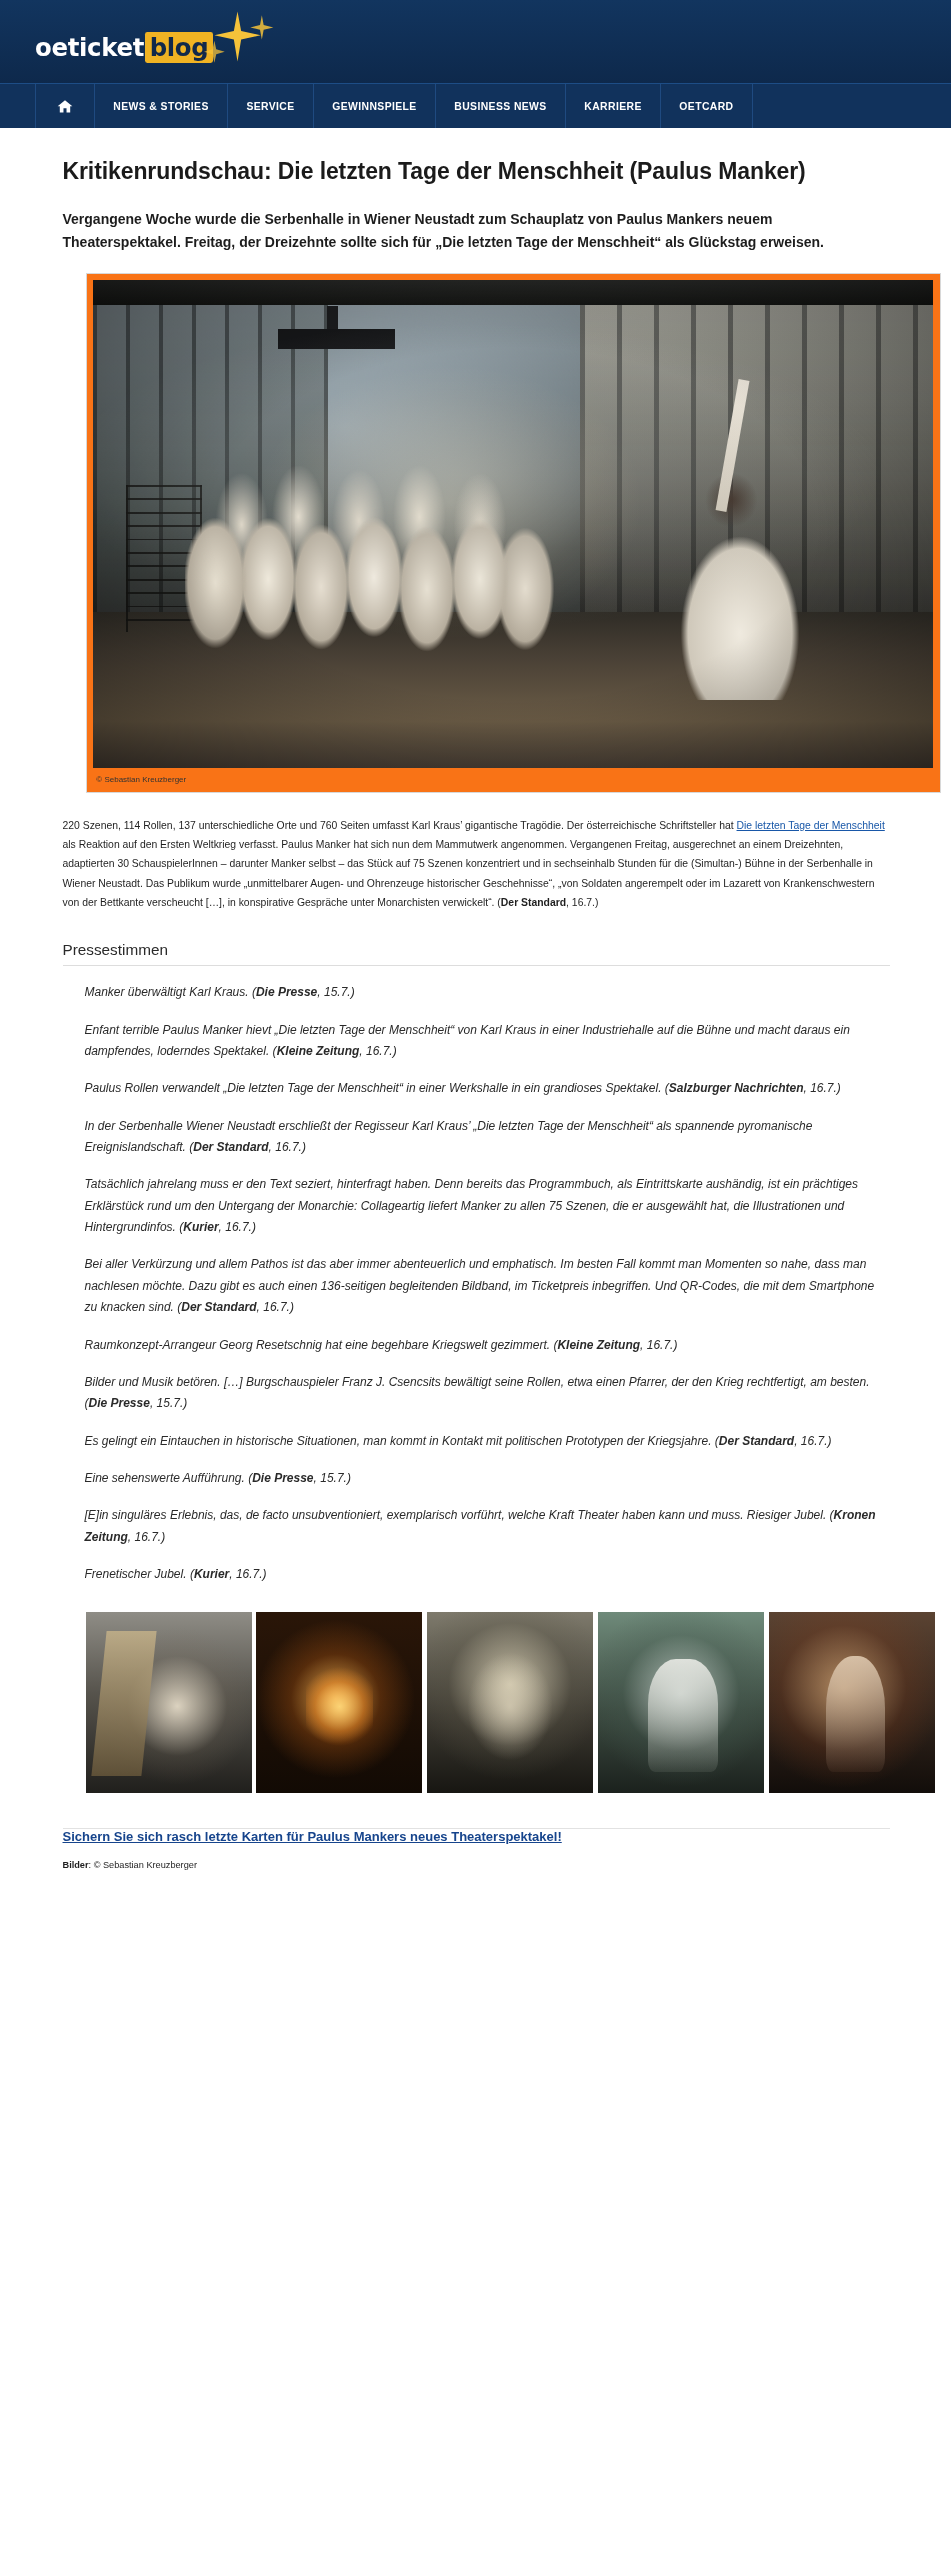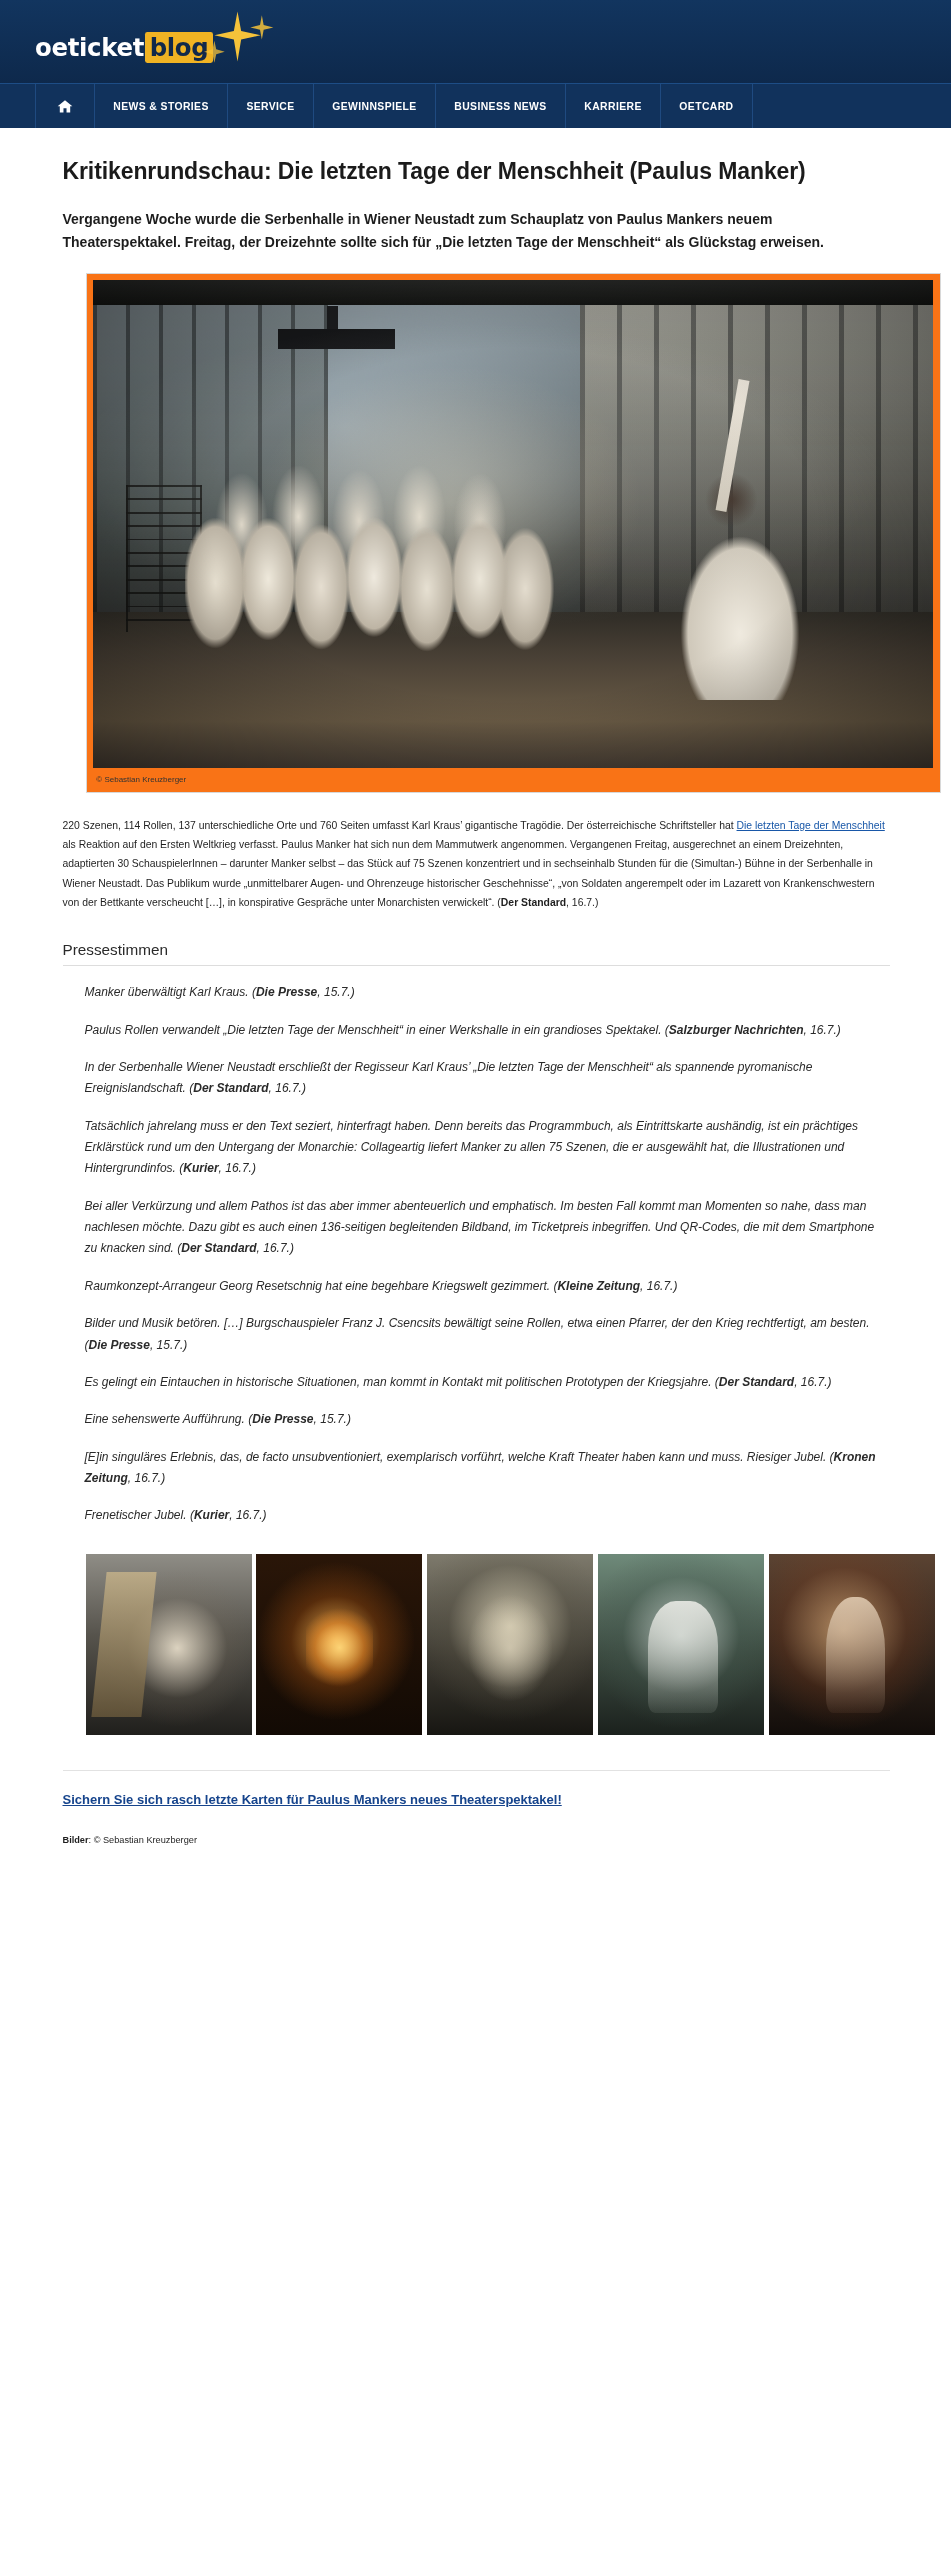--- a/index.html
+++ b/index.html
@@ -313,32 +313,31 @@
   }
   .g5:after {
     content:""; position:absolute; left:34%; top:24%; width:36%; height:64%;
     background: linear-gradient(180deg, rgba(235,215,190,.8), rgba(80,55,40,.3));
     border-radius: 45% 45% 12% 12%;
   }
 
   
   .footer-cta {
     margin: 35px 0 0 0;
-    padding-top: 21px;
     border-top: 0.6px solid #e2e2e2;
   }
   .cta-link {
     font-size: 13px;
     font-weight: bold;
     color: #16448c;
     text-decoration: underline;
     display: inline-block;
   }
   .credit {
-    margin-top: 28px;
+    margin-top: 16px;
     font-size: 9.2px;
     color: #1f1f1f;
     padding-bottom: 37px;
   }
   .credit b { font-weight: bold; }
 </style>
 </head>
 <body>
 
 <header class="site-header">
@@ -395,20 +394,21 @@
   </figure>
 
   <p class="body-text">
     <span>220 Szenen, 114 Rollen, 137 unterschiedliche Orte und 760 Seiten umfasst Karl Kraus’ gigantische Tragödie. Der österreichische Schriftsteller hat </span><a href="#">Die letzten Tage der Menschheit</a><span> als Reaktion auf den Ersten Weltkrieg verfasst. Paulus Manker hat sich nun dem Mammutwerk angenommen. Vergangenen Freitag, ausgerechnet an einem Dreizehnten, adaptierten 30 SchauspielerInnen – darunter Manker selbst – das Stück auf 75 Szenen konzentriert und in sechseinhalb Stunden für die (Simultan-) Bühne in der Serbenhalle in Wiener Neustadt. Das Publikum wurde „unmittelbarer Augen- und Ohrenzeuge historischer Geschehnisse“, „von Soldaten angerempelt oder im Lazarett von Krankenschwestern von der Bettkante verscheucht […], in konspirative Gespräche unter Monarchisten verwickelt“. (</span><b>Der Standard</b><span>, 16.7.)</span>
   </p>
 
   <h2 class="section-title">Pressestimmen</h2>
 
   <div class="quotes">
     <p class="quote"><span>Manker überwältigt Karl Kraus. (</span><b>Die Presse</b><span>, 15.7.)</span></p>
+    <p class="quote"><span>Enfant terrible Paulus Manker hievt „Die letzten Tage der Menschheit“ von Karl Kraus in einer Industriehalle auf die Bühne und macht daraus ein dampfendes, loderndes Spektakel. (</span><b>Kleine Zeitung</b><span>, 16.7.)</span></p>
     <p class="quote"><span>Paulus Rollen verwandelt „Die letzten Tage der Menschheit“ in einer Werkshalle in ein grandioses Spektakel. (</span><b>Salzburger Nachrichten</b><span>, 16.7.)</span></p>
     <p class="quote"><span>In der Serbenhalle Wiener Neustadt erschließt der Regisseur Karl Kraus’ „Die letzten Tage der Menschheit“ als spannende pyromanische Ereignislandschaft. (</span><b>Der Standard</b><span>, 16.7.)</span></p>
     <p class="quote"><span>Tatsächlich jahrelang muss er den Text seziert, hinterfragt haben. Denn bereits das Programmbuch, als Eintrittskarte aushändig, ist ein prächtiges Erklärstück rund um den Untergang der Monarchie: Collageartig liefert Manker zu allen 75 Szenen, die er ausgewählt hat, die Illustrationen und Hintergrundinfos. (</span><b>Kurier</b><span>, 16.7.)</span></p>
     <p class="quote"><span>Bei aller Verkürzung und allem Pathos ist das aber immer abenteuerlich und emphatisch. Im besten Fall kommt man Momenten so nahe, dass man nachlesen möchte. Dazu gibt es auch einen 136-seitigen begleitenden Bildband, im Ticketpreis inbegriffen. Und QR-Codes, die mit dem Smartphone zu knacken sind. (</span><b>Der Standard</b><span>, 16.7.)</span></p>
     <p class="quote"><span>Raumkonzept-Arrangeur Georg Resetschnig hat eine begehbare Kriegswelt gezimmert. (</span><b>Kleine Zeitung</b><span>, 16.7.)</span></p>
     <p class="quote"><span>Bilder und Musik betören. […] Burgschauspieler Franz J. Csencsits bewältigt seine Rollen, etwa einen Pfarrer, der den Krieg rechtfertigt, am besten. (</span><b>Die Presse</b><span>, 15.7.)</span></p>
     <p class="quote"><span>Es gelingt ein Eintauchen in historische Situationen, man kommt in Kontakt mit politischen Prototypen der Kriegsjahre. (</span><b>Der Standard</b><span>, 16.7.)</span></p>
     <p class="quote"><span>Eine sehenswerte Aufführung. (</span><b>Die Presse</b><span>, 15.7.)</span></p>
     <p class="quote"><span>[E]in singuläres Erlebnis, das, de facto unsubventioniert, exemplarisch vorführt, welche Kraft Theater haben kann und muss. Riesiger Jubel. (</span><b>Kronen Zeitung</b><span>, 16.7.)</span></p>
     <p class="quote"><span>Frenetischer Jubel. (</span><b>Kurier</b><span>, 16.7.)</span></p>

